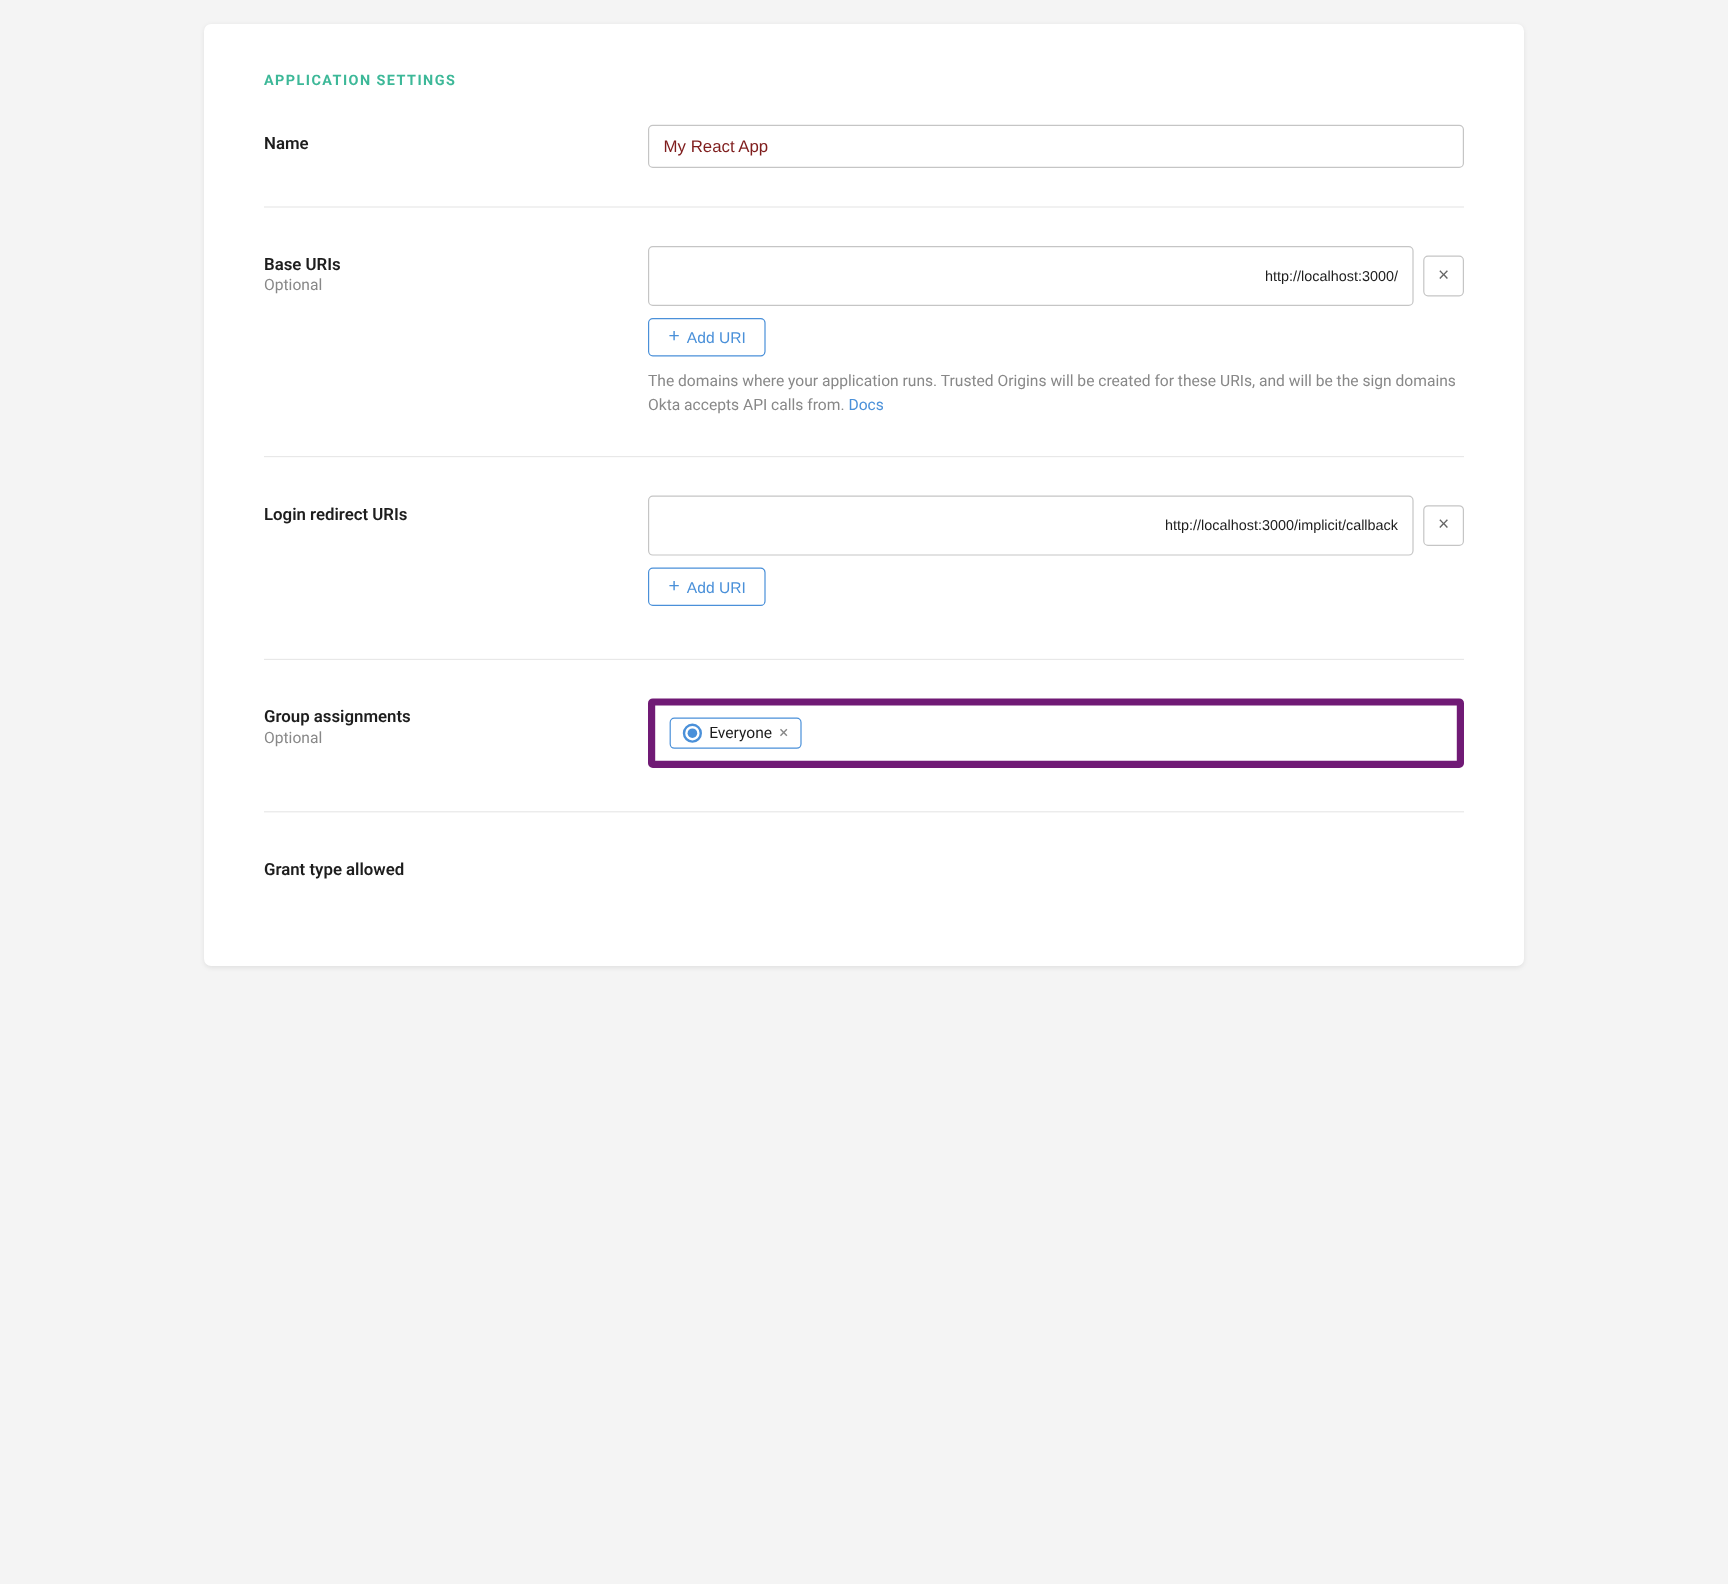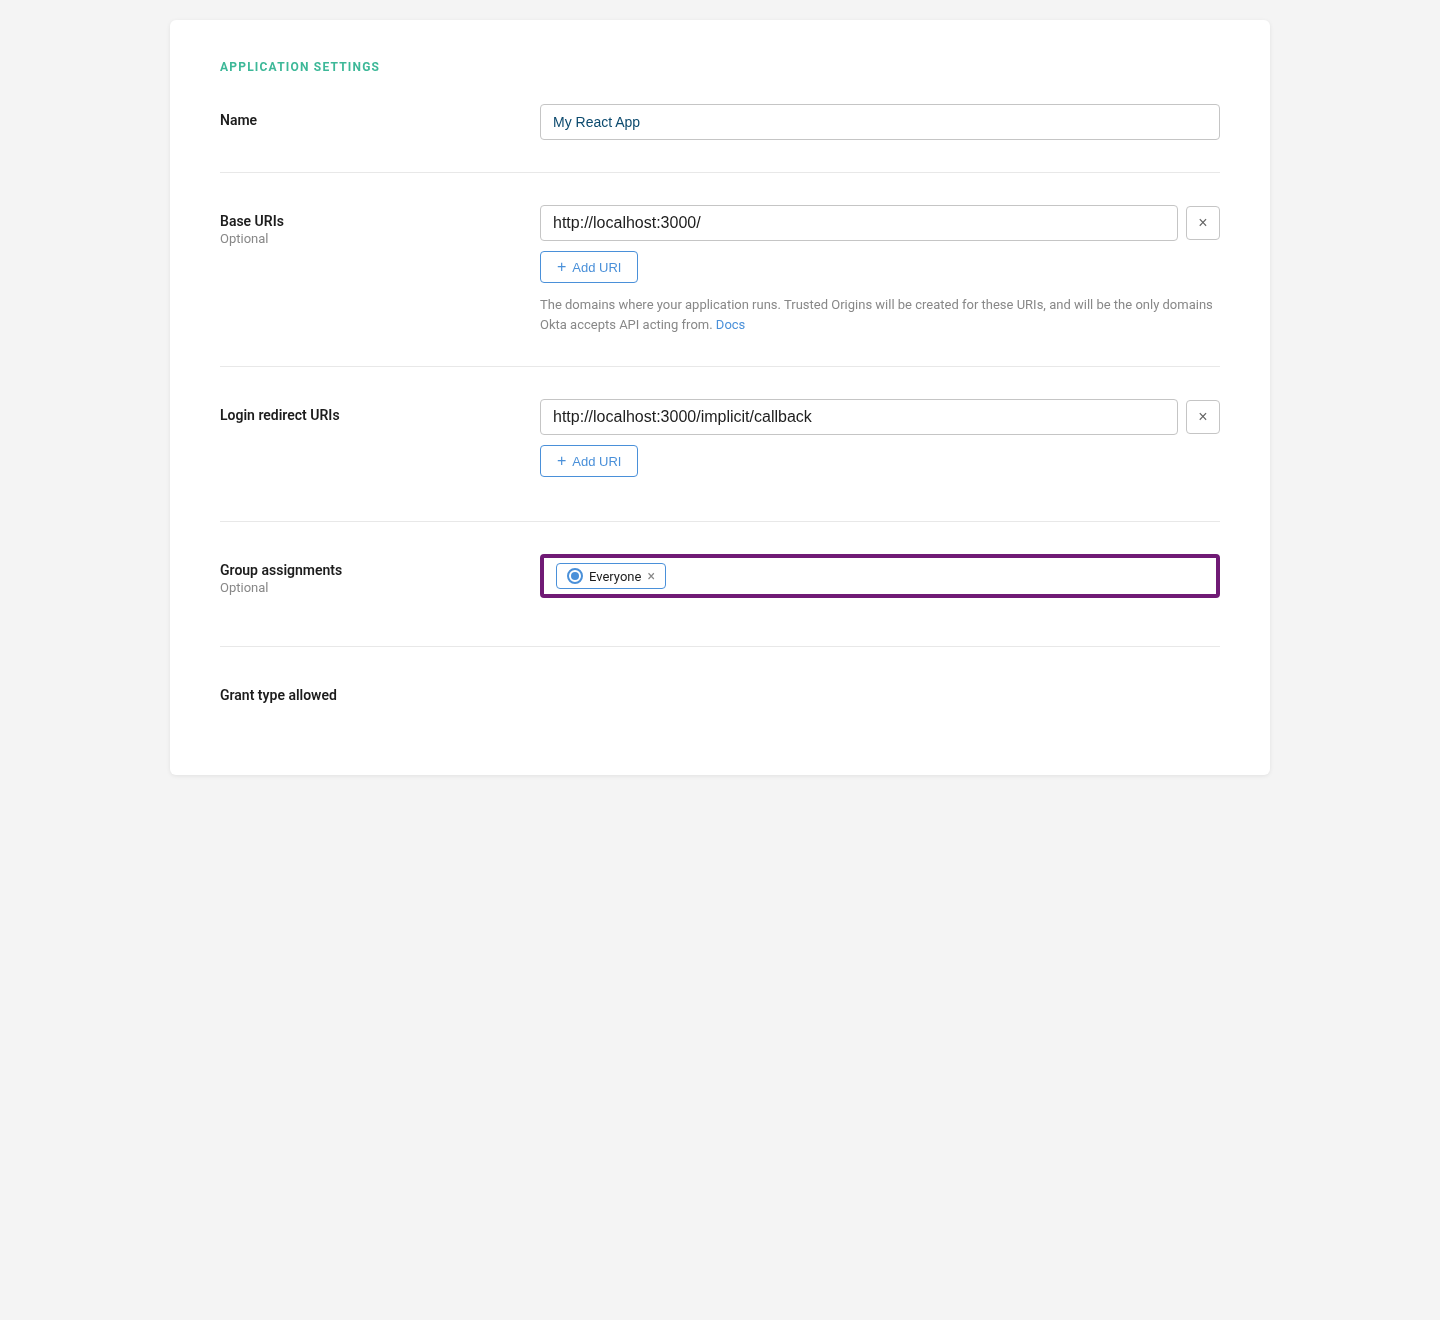--- a/index.html
+++ b/index.html
@@ -68,27 +68,28 @@
 
     .input-with-clear {
       display: flex;
       align-items: center;
       gap: 8px;
       margin-bottom: 10px;
     }
 
     .text-input {
       flex: 1;
-      height: 36px;
+      height: 50px;
       border: 1px solid #c5c5c5;
       border-radius: 4px;
       padding: 0 12px;
-      font-size: 16px;
+      font-size: 12px;
       color: #1d1d1d;
       outline: none;
+      text-align: right;
     }
 
     .clear-btn {
       width: 34px;
       height: 34px;
       border: 1px solid #c5c5c5;
       border-radius: 4px;
       background: #fff;
       cursor: pointer;
       display: flex;
@@ -124,29 +125,29 @@
       color: #888;
       line-height: 1.5;
     }
 
     .helper-text a {
       color: #4a90d9;
       text-decoration: none;
     }
 
     .group-assignments-field {
-      border: 4px solid #701a75;
-      border-radius: 4px;
-      padding: 0 12px;
+      border: 6px solid #701a75;
+      border-radius: 4px;
+      padding: 10px 12px;
       min-height: 44px;
       display: flex;
       flex-wrap: wrap;
       align-items: center;
       gap: 6px;
-      margin-bottom: 16px;
+      margin-bottom: 4px;
     }
 
     .tag {
       display: inline-flex;
       align-items: center;
       gap: 6px;
       border: 1px solid #4a90d9;
       border-radius: 4px;
       padding: 4px 10px;
       font-size: 13px;
@@ -226,21 +227,21 @@
       margin: 8px 0 32px 0;
     }
 
     .name-input-full {
       width: 100%;
       height: 36px;
       border: 1px solid #c5c5c5;
       border-radius: 4px;
       padding: 0 12px;
       font-size: 14px;
-      color: #0c4a6e;
+      color: #7f1d1d;
       outline: none;
     }
   </style>
 </head>
 <body>
 
 <div class="card">
   <div class="section-title">APPLICATION SETTINGS</div>
 
   <div class="form-row">
@@ -264,21 +265,21 @@
         <input type="text" class="text-input" value="http://localhost:3000/" style="">
         <button class="clear-btn">
           <span>×</span>
         </button>
       </div>
       <button class="add-uri-btn">
         <span class="plus-icon">+</span>
         <span>Add URI</span>
       </button>
       <div class="helper-text">
-        <span>The domains where your application runs. Trusted Origins will be created for these URIs, and will be the only domains Okta accepts API acting from.</span>
+        <span>The domains where your application runs. Trusted Origins will be created for these URIs, and will be the sign domains Okta accepts API calls from.</span>
         <a href="#">Docs</a>
       </div>
     </div>
   </div>
 
   <hr class="divider">
 
   <div class="form-row">
     <div class="form-label-col">
       <span class="form-label">Login redirect URIs</span>

